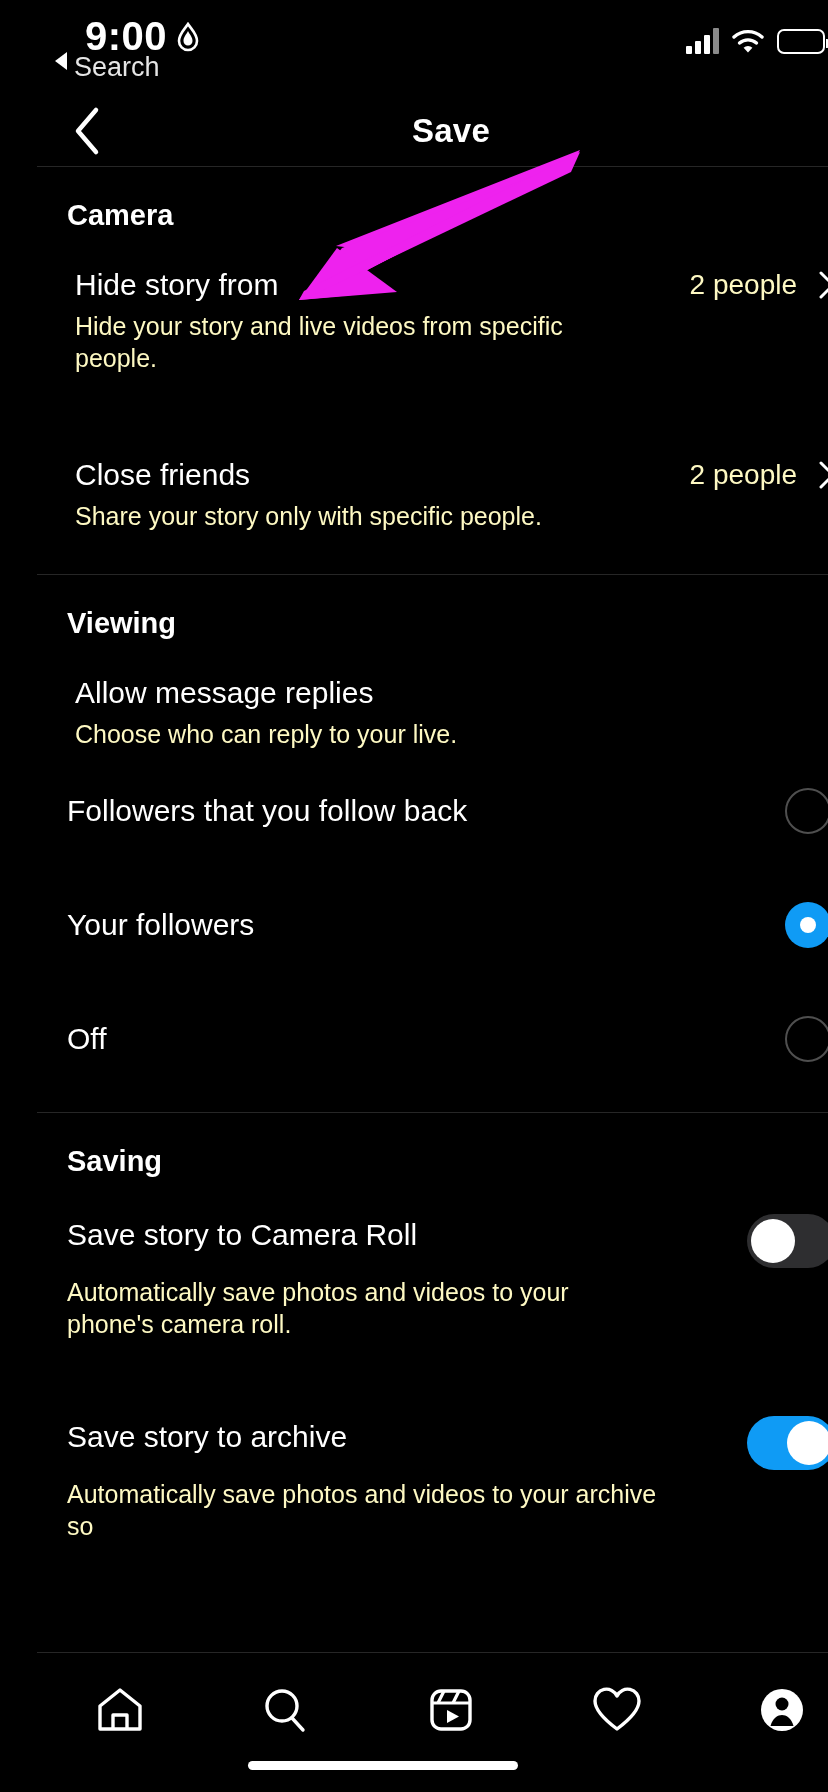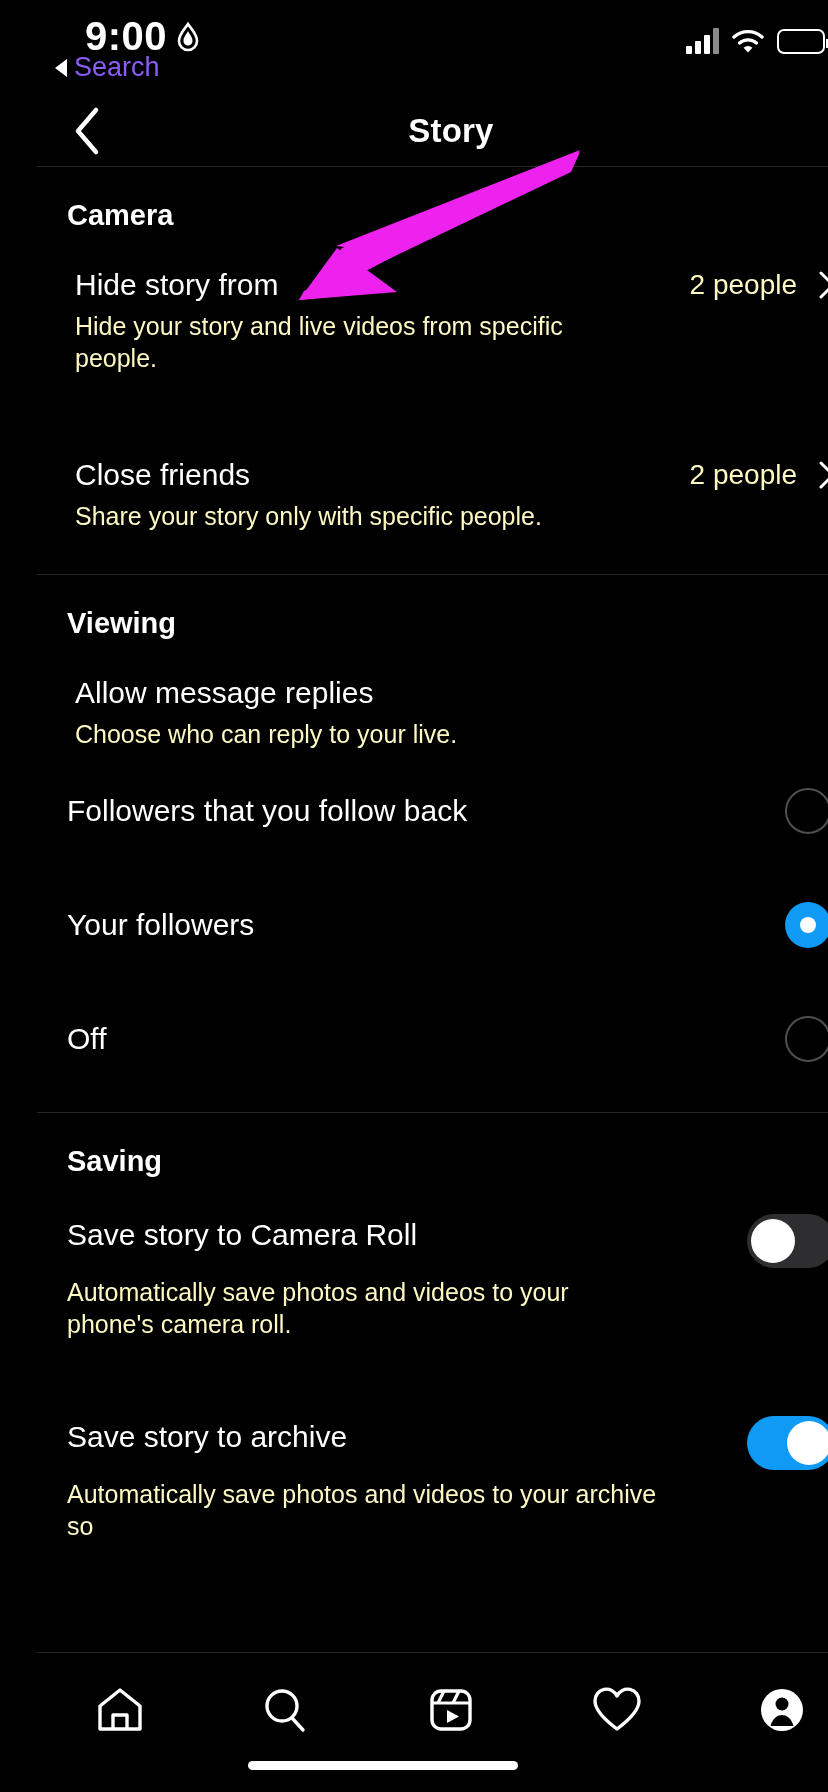--- a/index.html
+++ b/index.html
@@ -27,22 +27,22 @@
   .bars i:nth-child(3){ height:19px; }
   .bars i:nth-child(4){ height:26px; background:#8a8a8a; }
   .wifi { width:34px; height:26px; }
   .batt { position:relative; width:48px; height:25px; border:2.5px solid #fff; border-radius:7px; padding:2.5px; }
   .batt .fill { height:100%; width:88%; background:#fff; border-radius:3px; }
   .batt:after { content:""; position:absolute; right:-6px; top:8px; width:3.5px; height:9px; background:#fff; border-radius:0 2px 2px 0; }
 
   
   .backapp {
     position:absolute; left:18px; top:52px;
-    font-size:27px; font-weight:500; color:#8b5cf6;
-    display:flex; align-items:center; gap:7px;
+    font-size:27px; font-weight:500; color:#e5e5e5;
+    display:flex; gap:7px;
   }
   .backapp .tri {
     width:0; height:0;
     border-top:9px solid transparent;
     border-bottom:9px solid transparent;
     border-right:12px solid #fff;
   }
 
   
   .navbar {
@@ -158,21 +158,21 @@
       <span>Search</span>
     </div>
   </div>
 
   <div class="navbar">
     <div class="nav-back">
       <svg width="30" height="50" viewBox="0 0 30 50">
         <polyline points="24,4 6,25 24,46" fill="none" stroke="#fff" stroke-width="4.5" stroke-linecap="round" stroke-linejoin="round"></polyline>
       </svg>
     </div>
-    <div class="nav-title">Story</div>
+    <div class="nav-title">Save</div>
   </div>
 
   <div class="content">
 
     <div class="divider"></div>
 
     <div class="section-title">Camera</div>
 
     <div class="row">
       <div class="row-line">

